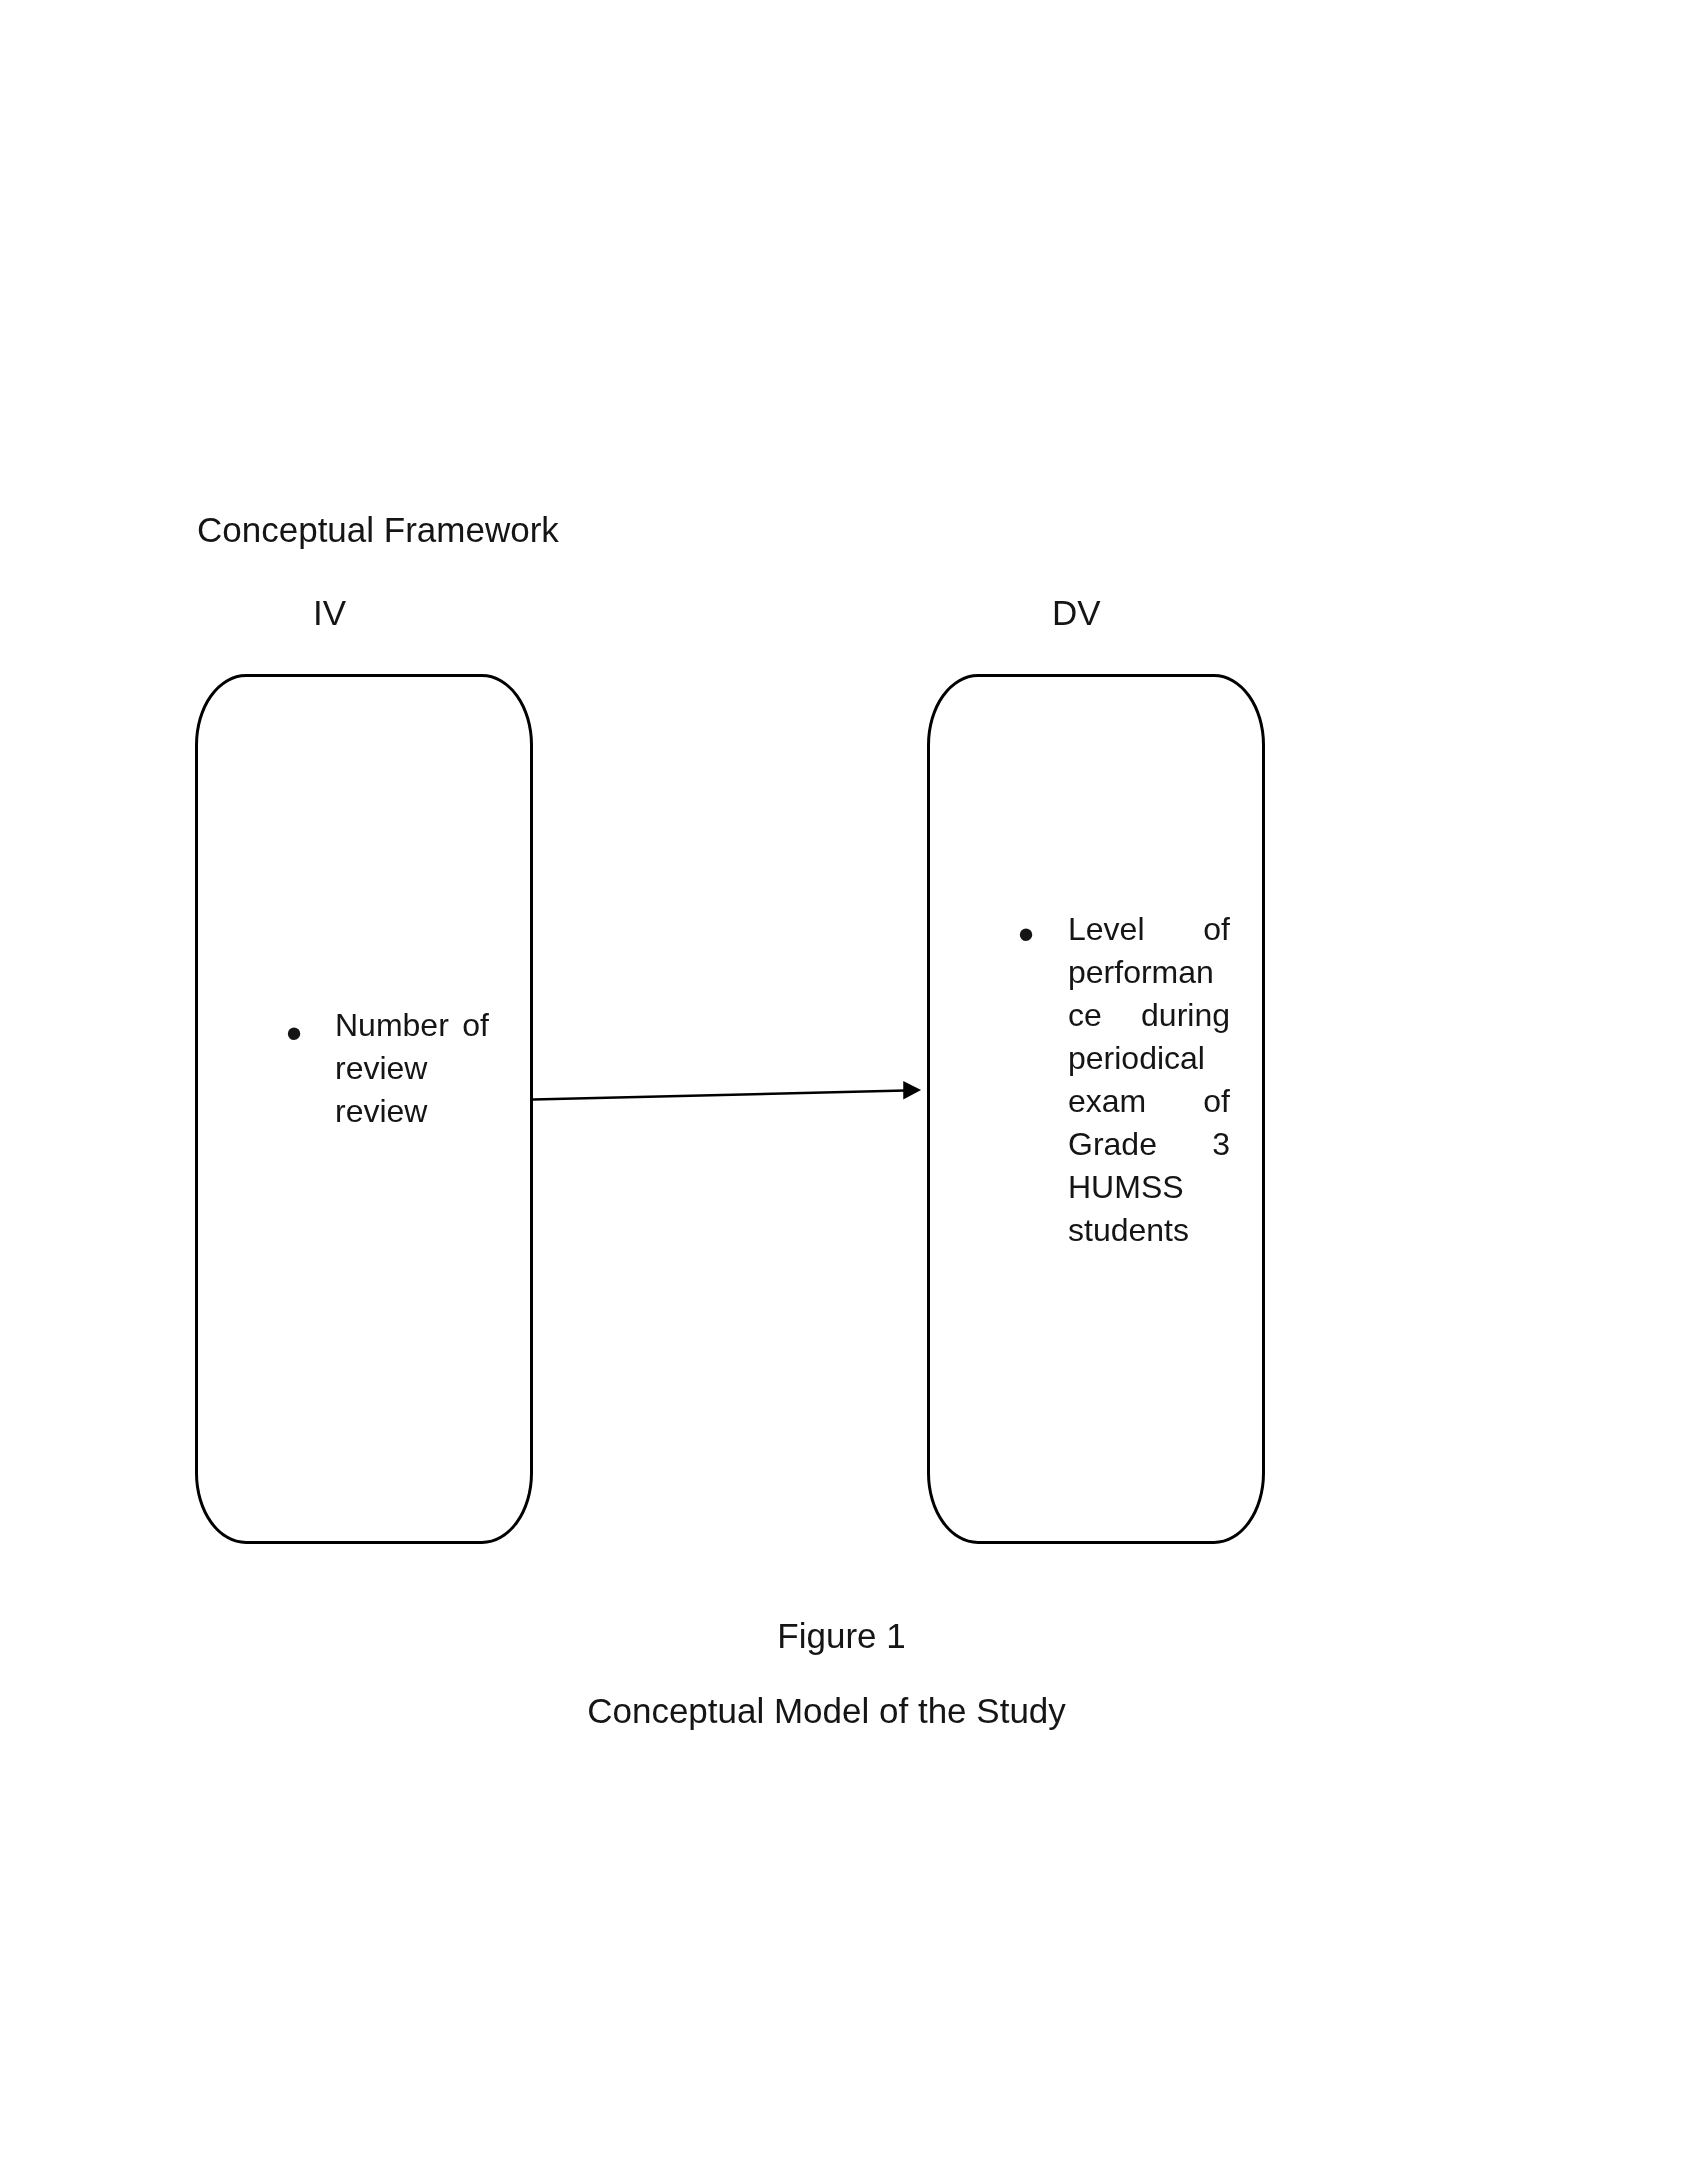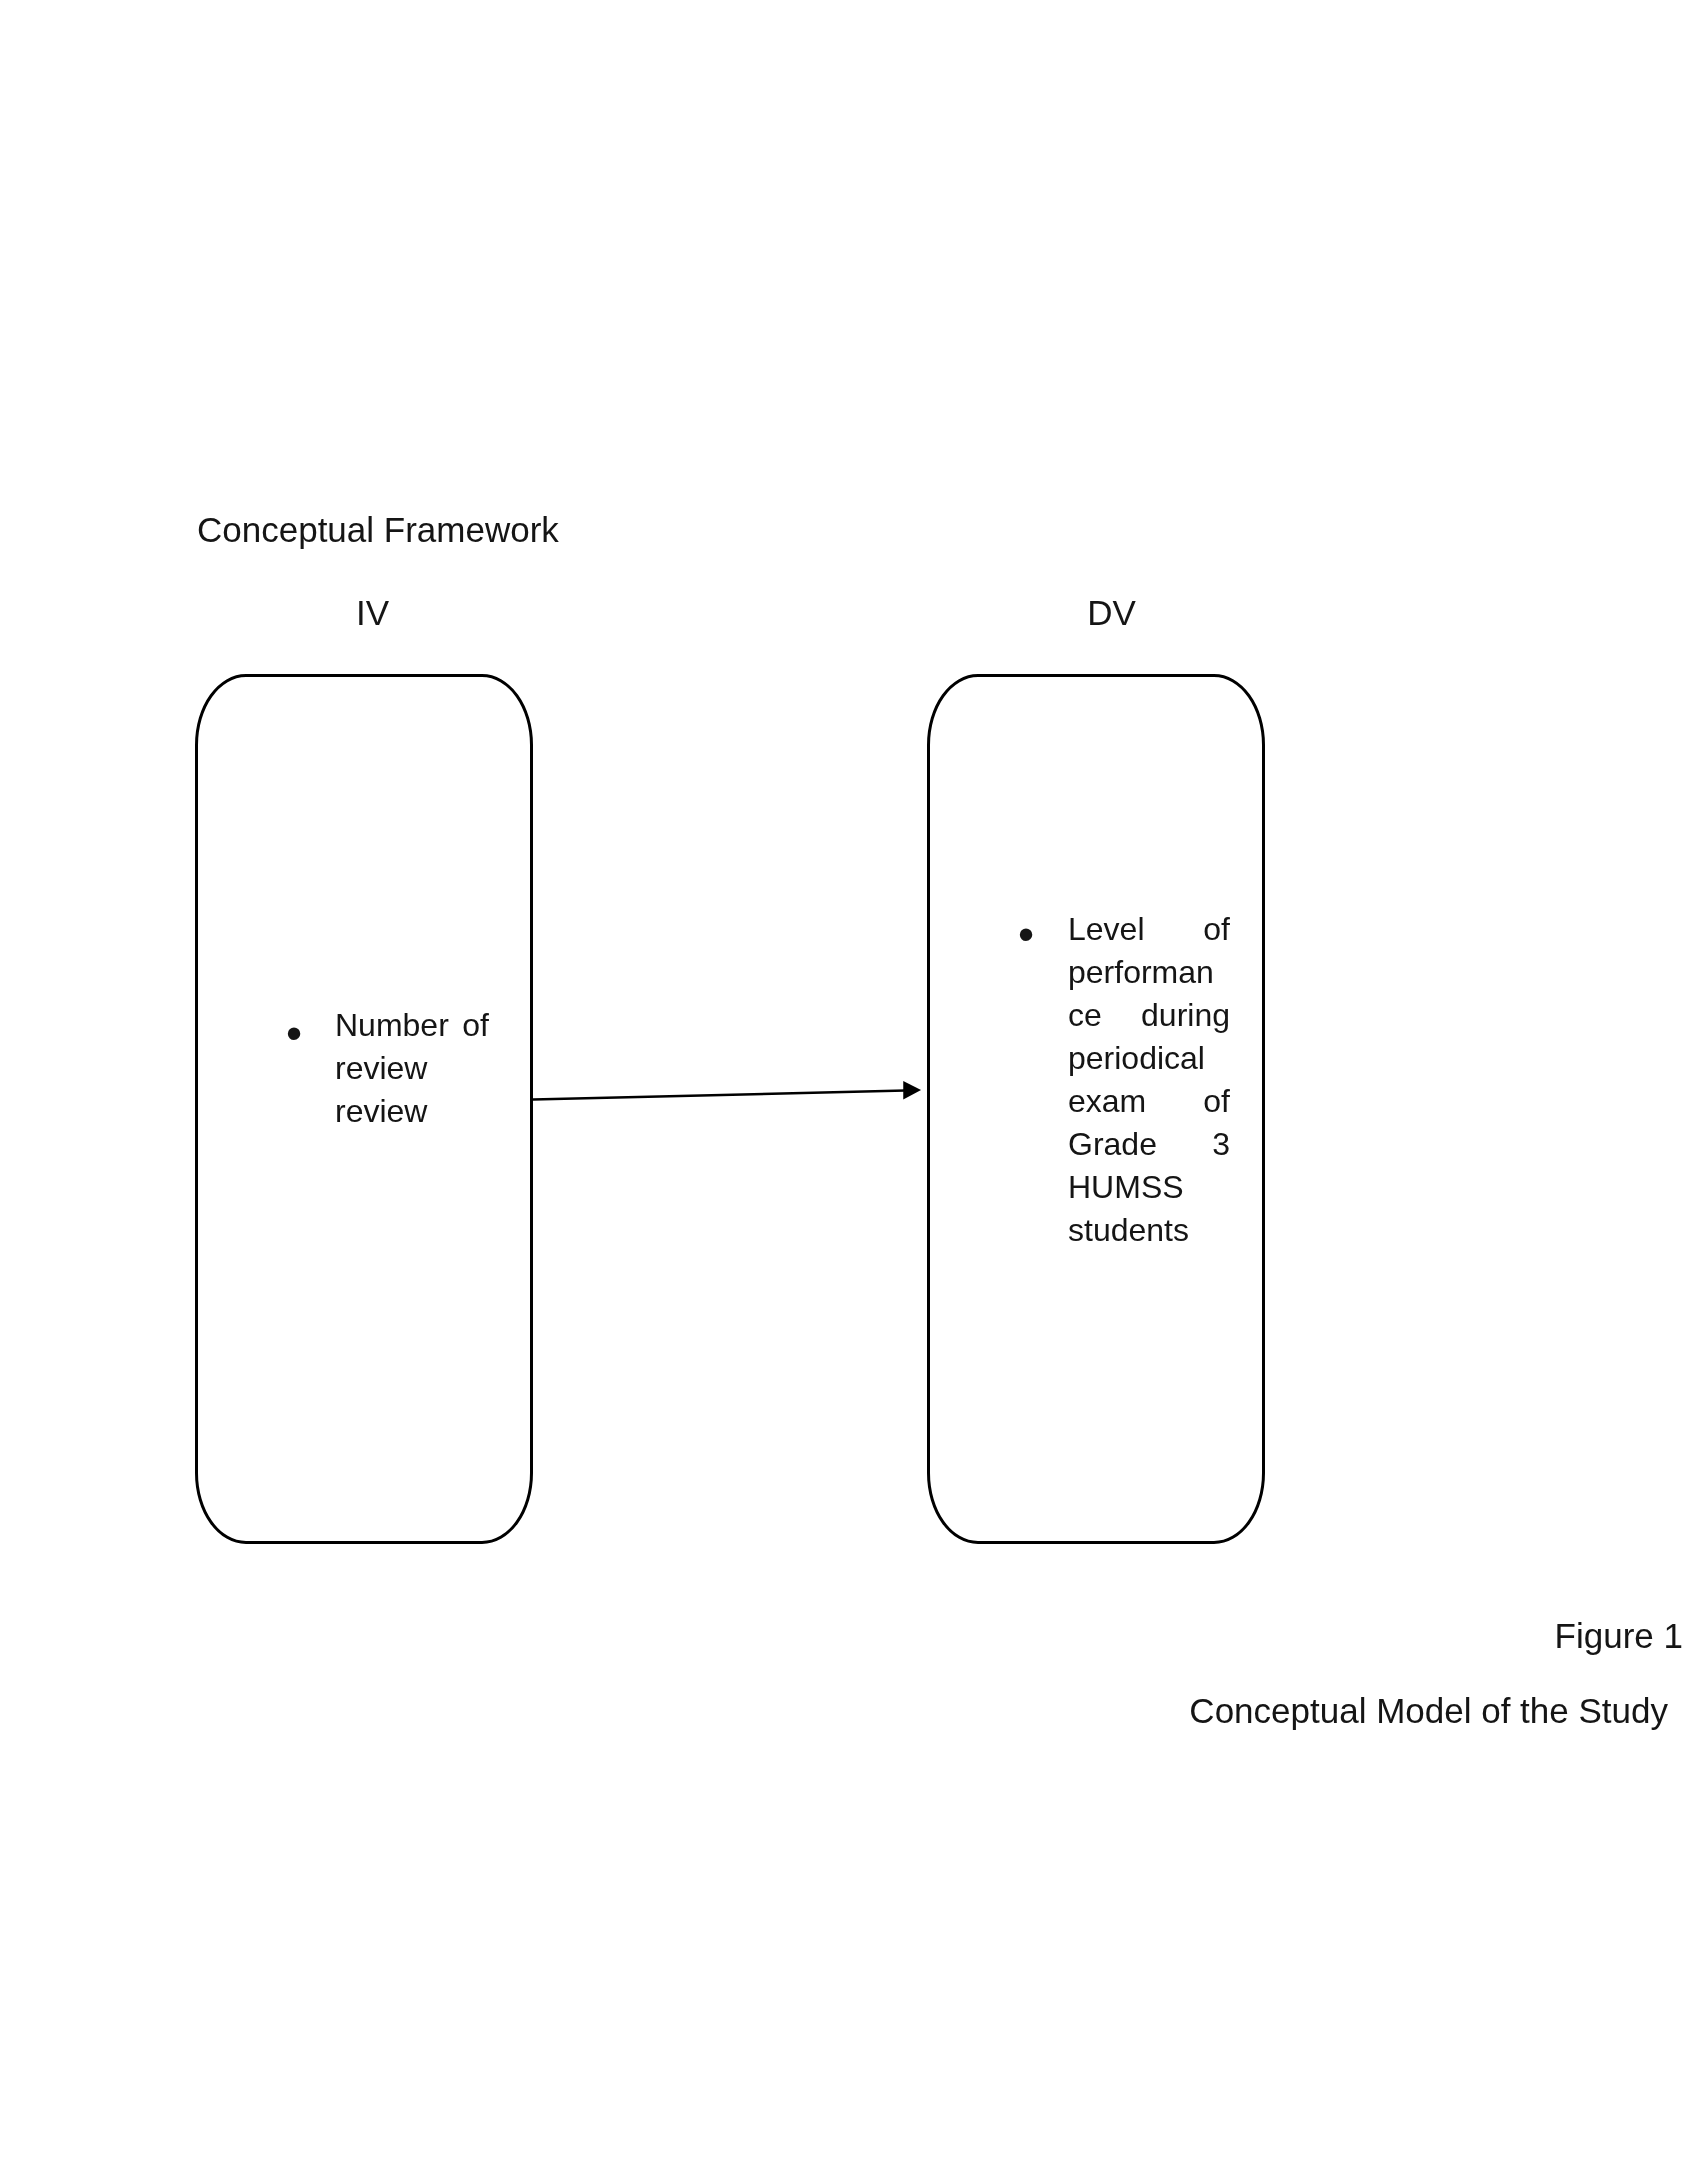--- a/index.html
+++ b/index.html
@@ -22,21 +22,20 @@
     left: 197px;
     top: 509px;
     font-size: 35px;
     line-height: 42px;
     white-space: nowrap;
   }
   .col-label {
     position: absolute;
     top: 592px;
     width: 119px;
-    text-align: center;
     font-size: 35px;
     line-height: 42px;
   }
   .iv-label { left: 313px; }
   .dv-label { left: 1052px; }
   .box {
     position: absolute;
     top: 674px;
     width: 338px;
     height: 870px;
@@ -68,21 +67,21 @@
   .arrow-svg {
     position: absolute;
     left: 532px;
     top: 1074px;
     width: 394px;
     height: 36px;
   }
   .caption {
     position: absolute;
     width: 1683px;
-    text-align: right;
+    text-align: center;
     font-size: 35px;
     line-height: 42px;
   }
   .fig-num { left: 0px; top: 1615px; }
   .fig-title { left: -15px; top: 1690px; }
 </style>
 </head>
 <body>
 
 <div class="page">

